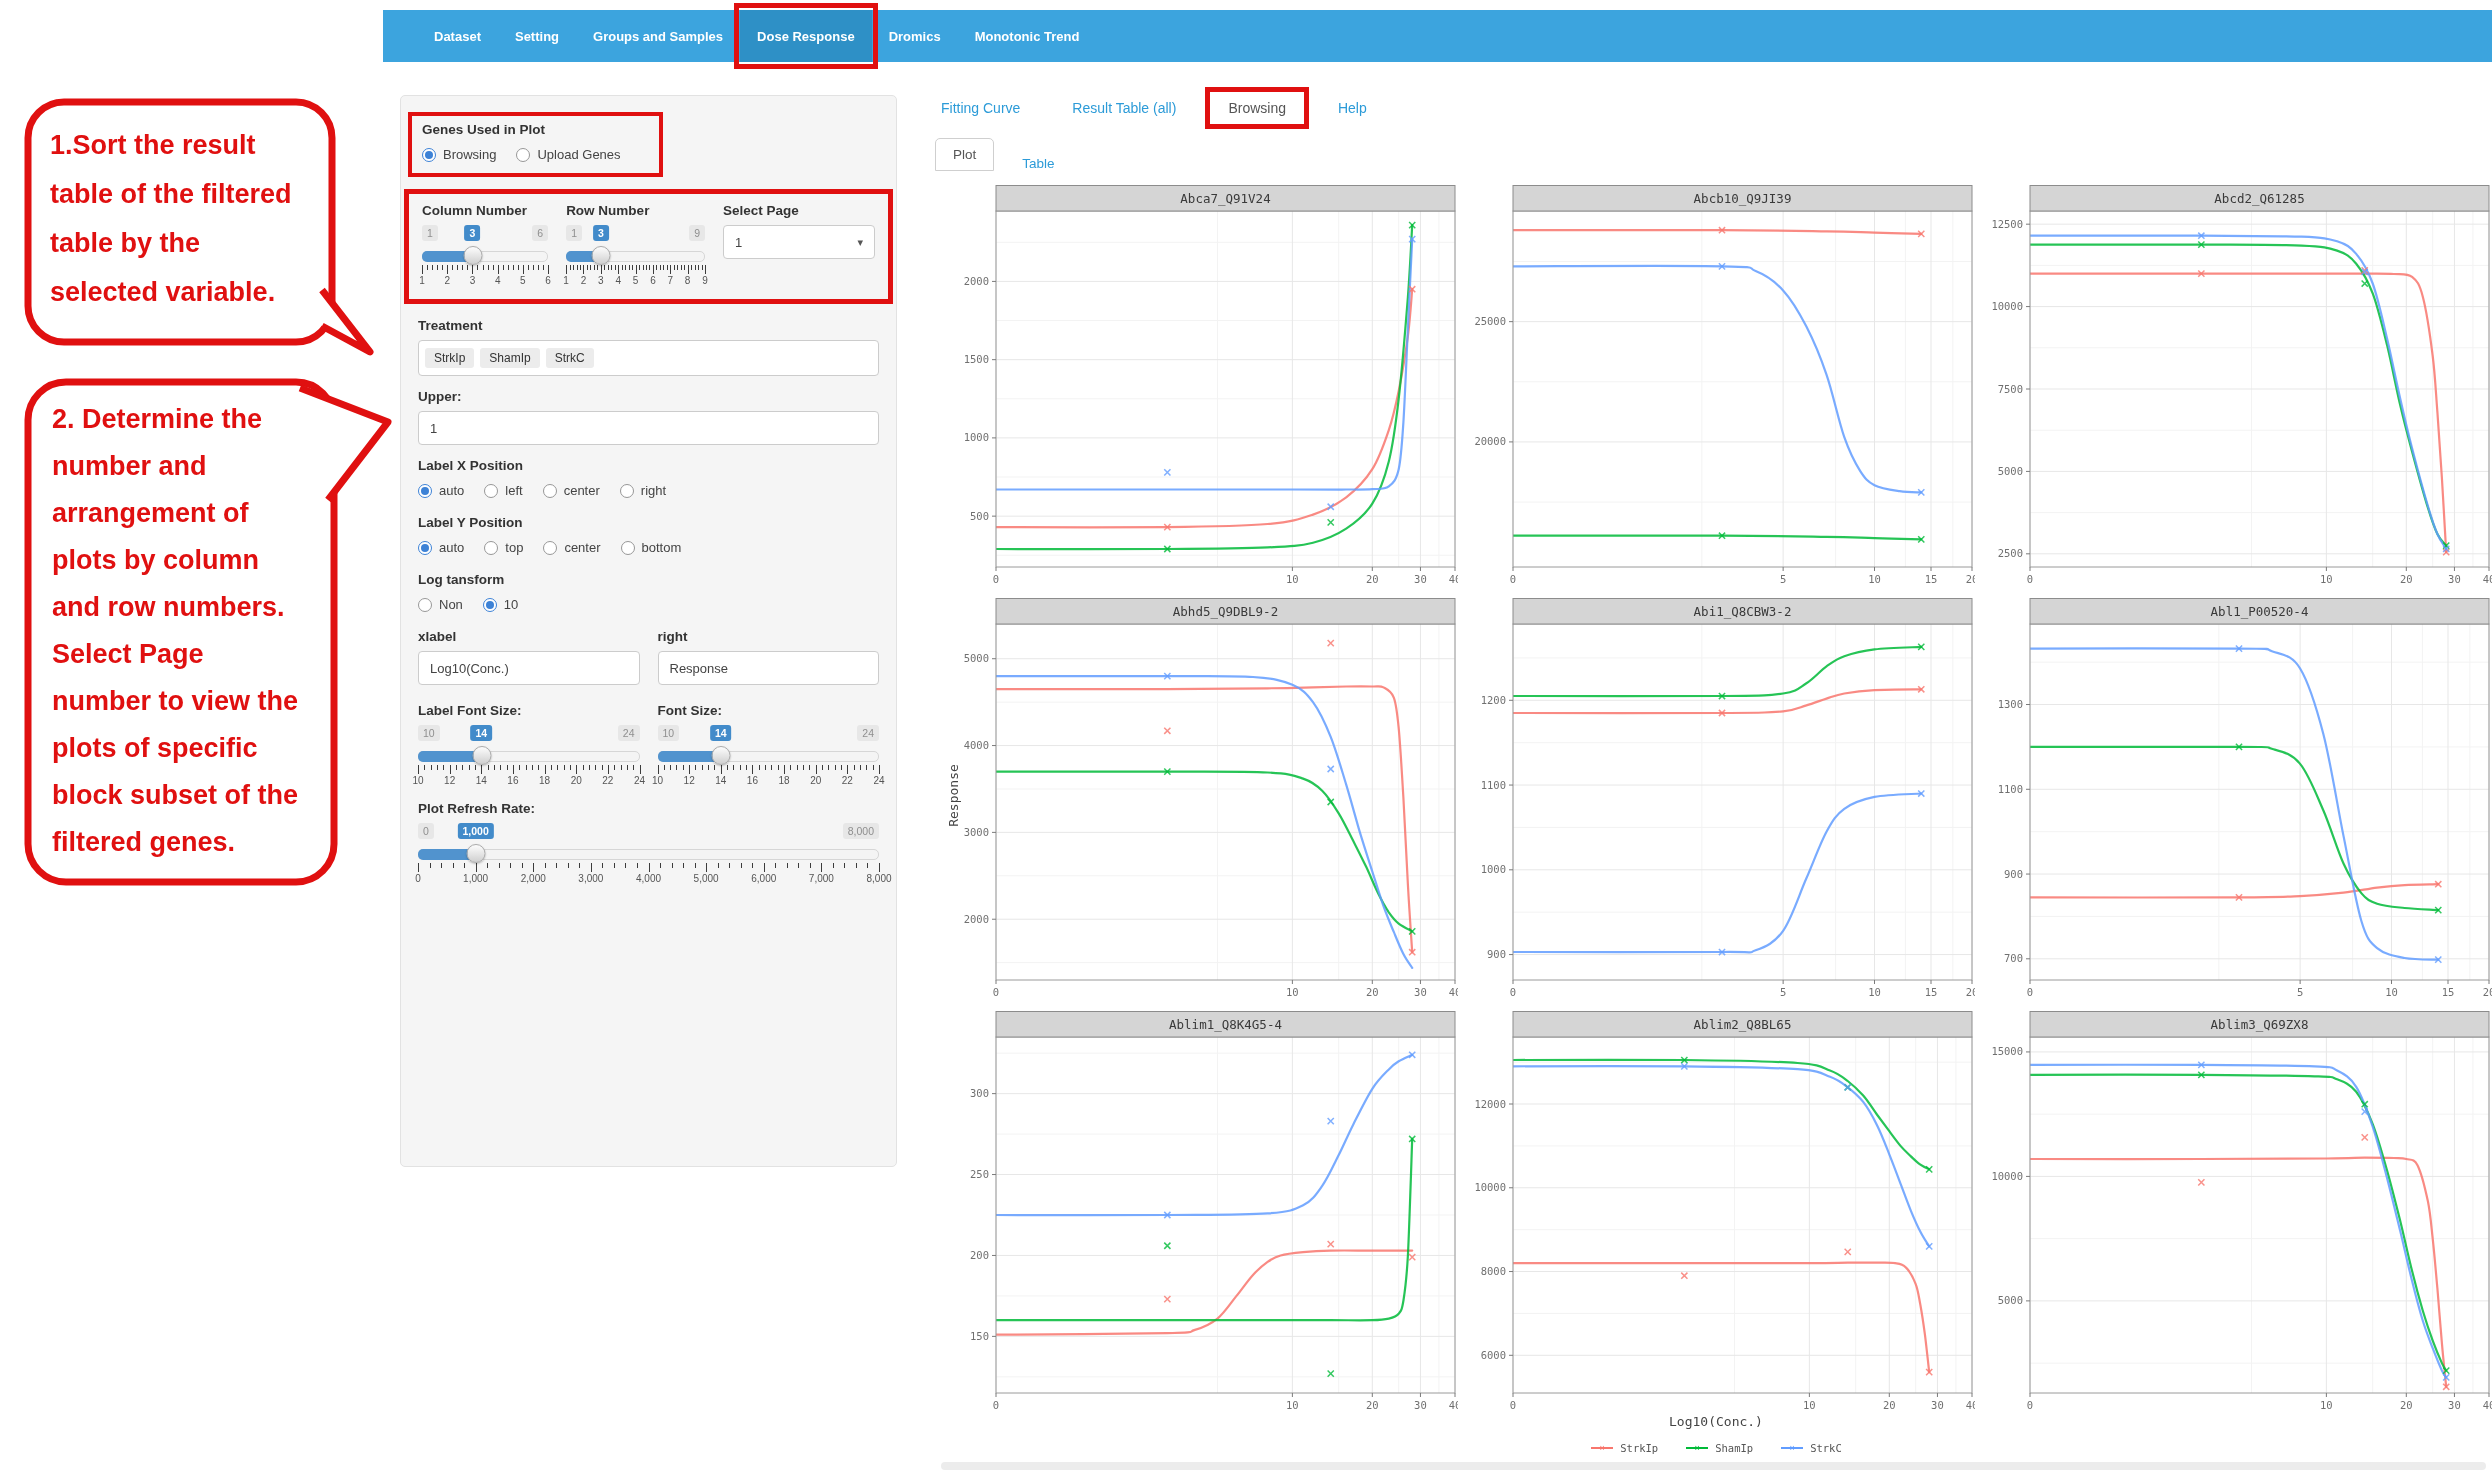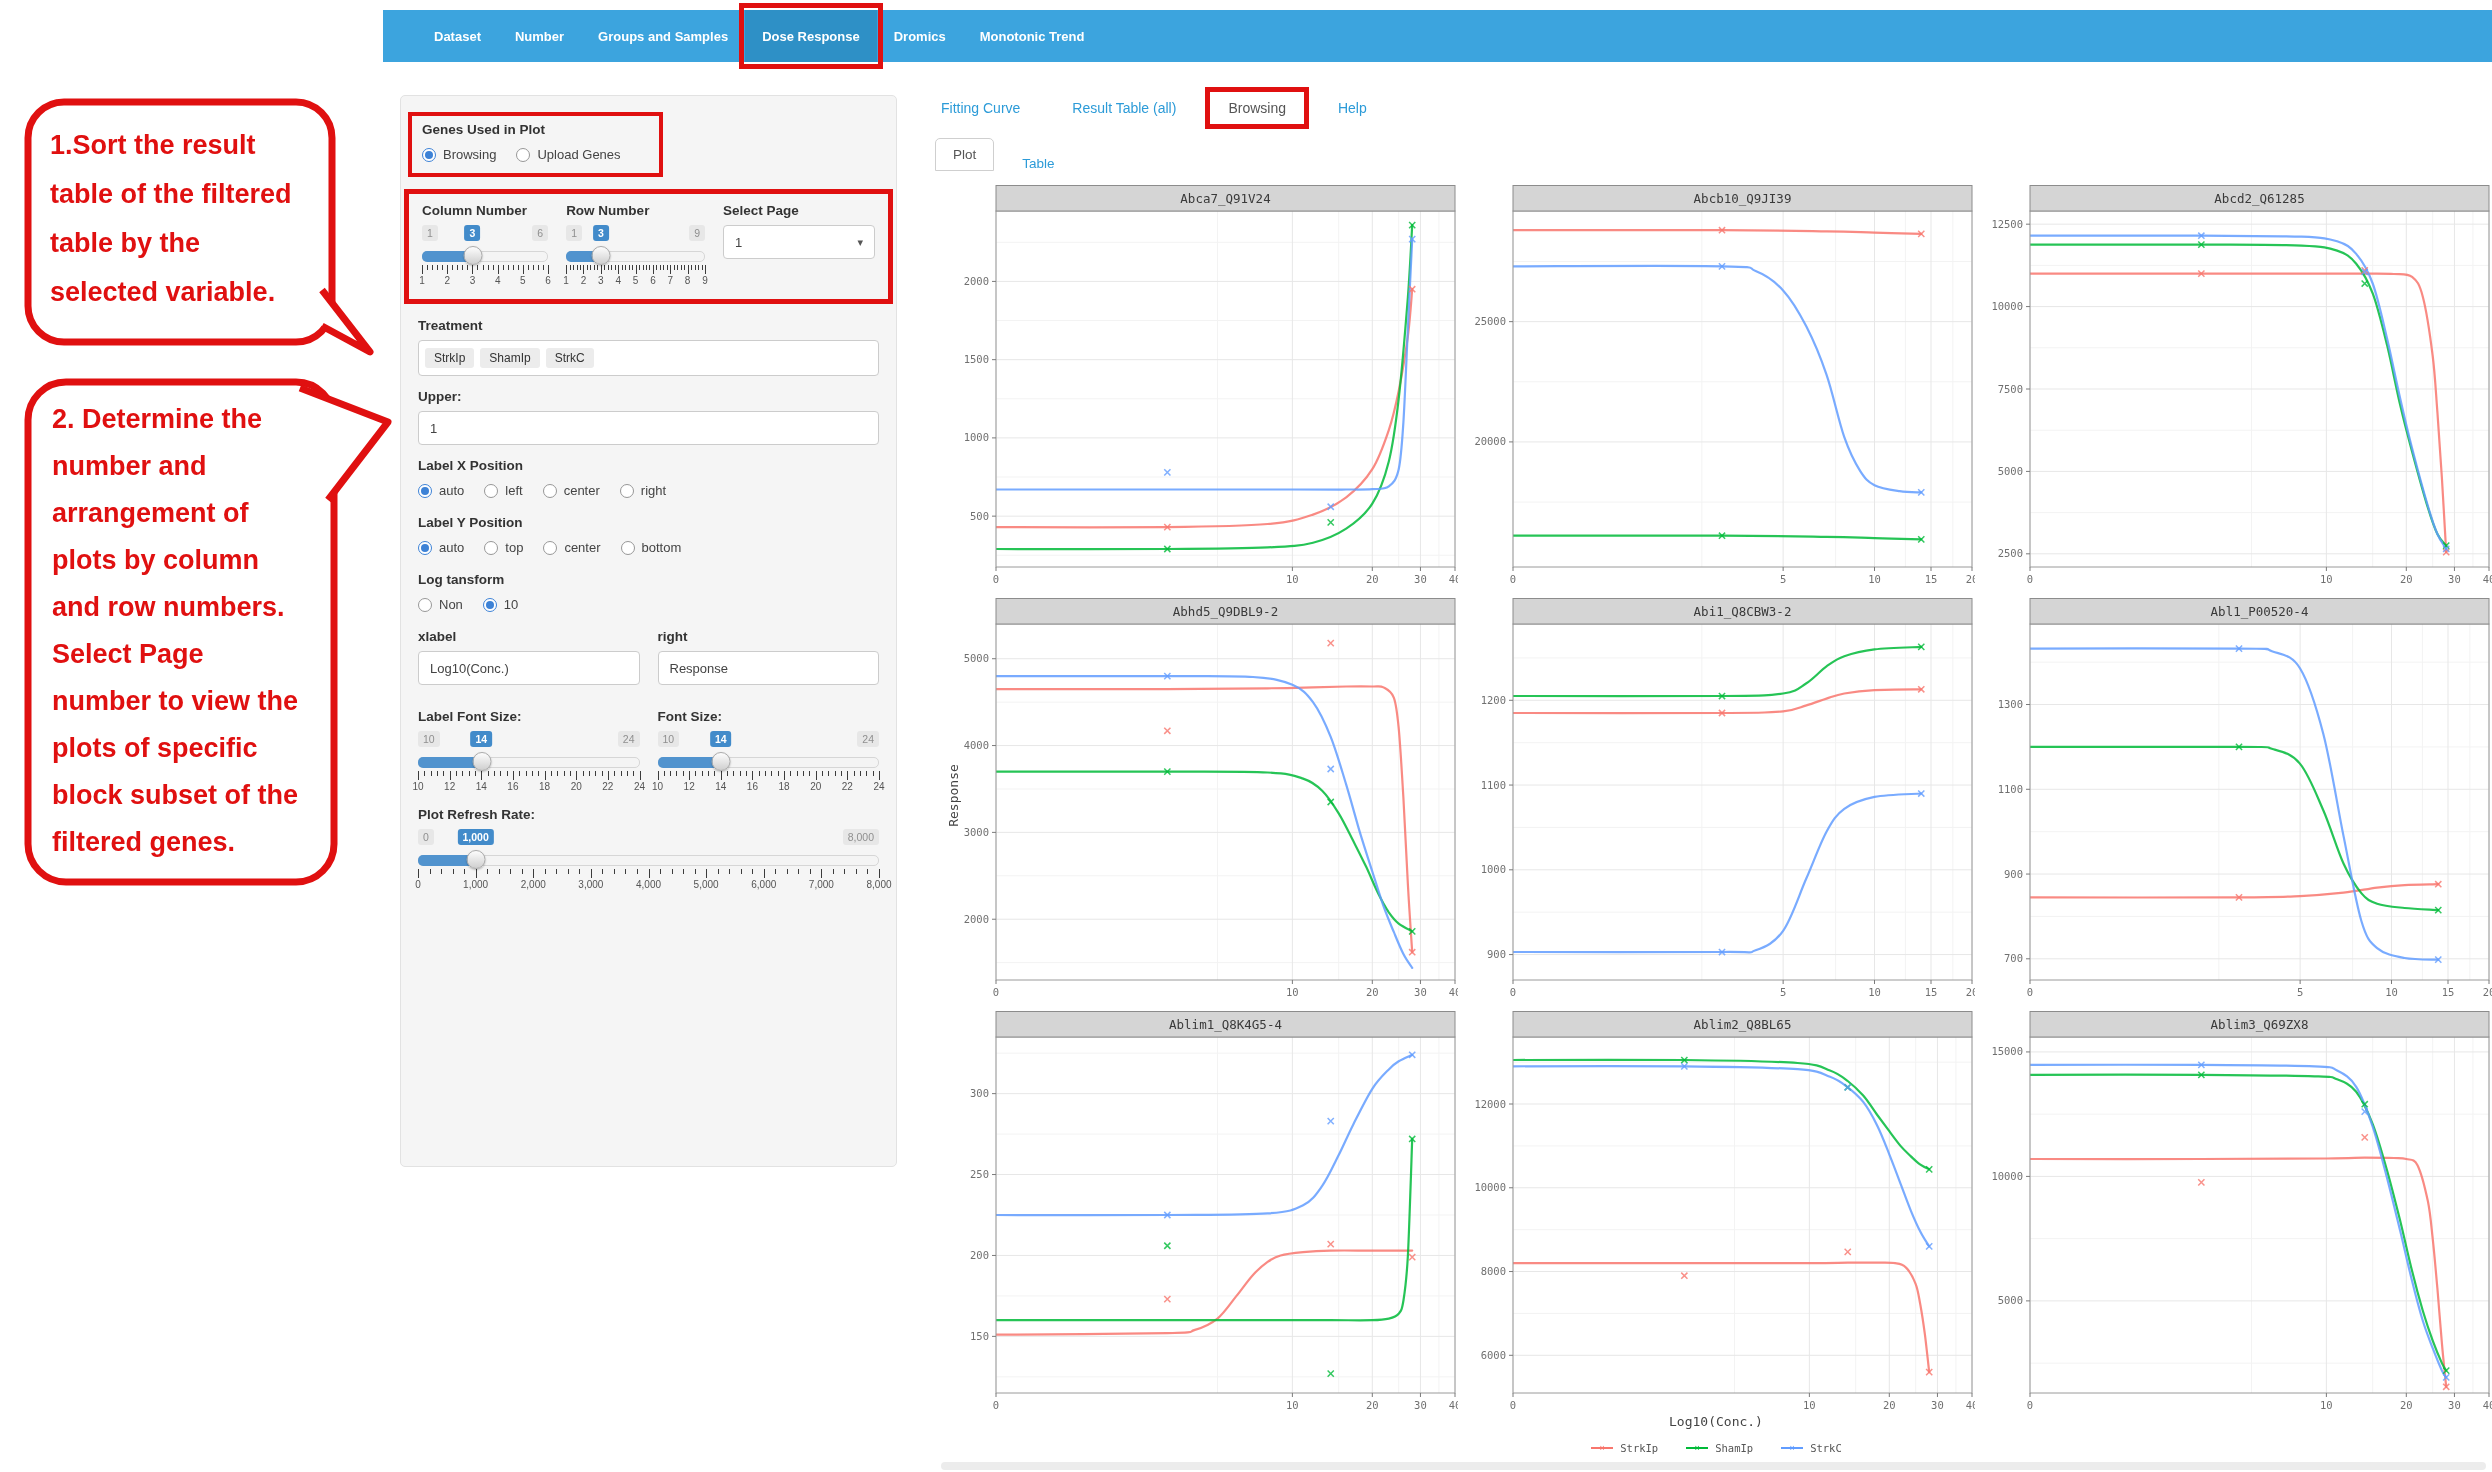--- a/index.html
+++ b/index.html
@@ -81,21 +81,21 @@
   .lg-line{width:22px;height:2px;display:inline-block;position:relative}
   .lg-line::after{content:"×";position:absolute;left:50%;top:50%;transform:translate(-50%,-54%);font-size:9px;color:inherit}
   .lg-label{font-family:"DejaVu Sans Mono",monospace;font-size:10.5px;color:#555}
   .bottom-strip{position:absolute;left:941px;top:1462px;width:1545px;height:8px;background:#ececec;border-radius:4px}
 </style>
 </head>
 <body>
 
 <div class="navbar" id="navbar-items">
     <div class="nav-item">Dataset</div>
-    <div class="nav-item">Number</div>
+    <div class="nav-item">Setting</div>
     <div class="nav-item">Groups and Samples</div>
     <div class="nav-item active">Dose Response</div>
     <div class="nav-item">Dromics</div>
     <div class="nav-item">Monotonic Trend</div>
   </div>
 
 <svg class="bubble" style="left:22px;top:96px" width="356" height="270" viewBox="0 0 356 270">
   <rect x="6" y="6" width="304" height="240" rx="36" fill="#fff" stroke="#e01010" stroke-width="7"></rect>
   <path d="M 300 194 L 348 256 L 300 230" fill="#fff" stroke="#e01010" stroke-width="7" stroke-linejoin="round"></path>
   <g>
@@ -342,21 +342,21 @@
     <div>
       <div class="ctl-label">xlabel</div>
       <input class="input-box" readonly="" value="Log10(Conc.)" style="">
     </div>
     <div>
       <div class="ctl-label">right</div>
       <input class="input-box" readonly="" value="Response" style="">
     </div>
   </div>
 
-  <div class="section two-col" style="margin-top:24px">
+  <div class="section two-col" style="margin-top:18px">
     <div>
       <div class="ctl-label">Label Font Size:</div>
       <div class="slider">
           <span class="s-chip minc">10</span>
           <span class="s-chip valc" style="left: 28.5714%;">14</span>
           <span class="s-chip maxc">24</span>
           <div class="s-track">
             <div class="s-fill" style="width: 28.5714%;"></div>
             <div class="s-handle" style="left: 28.5714%;"></div>
           </div>

